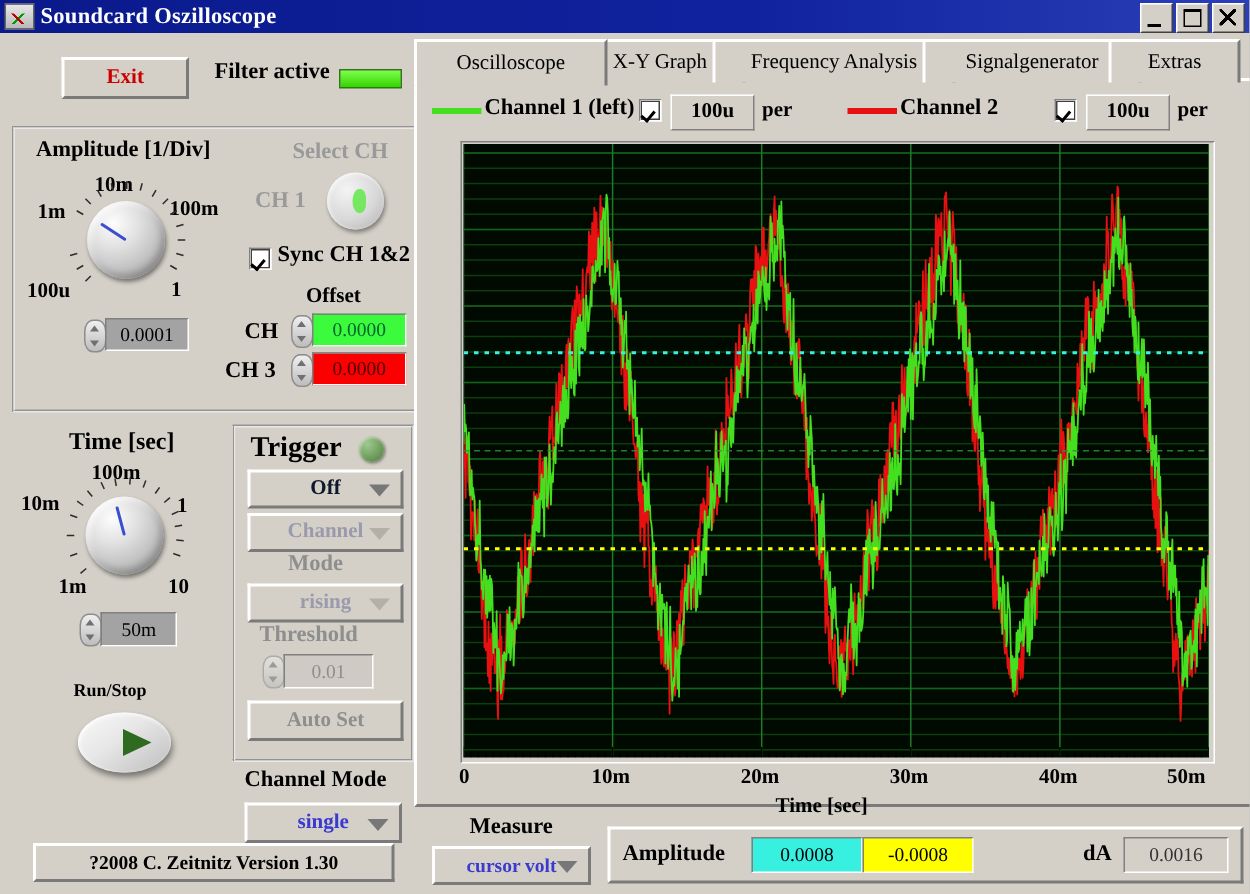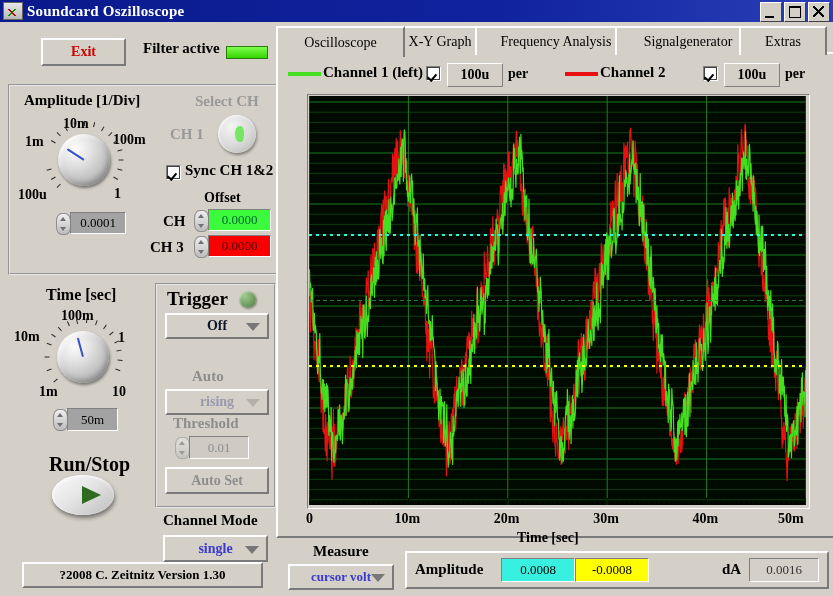--- a/index.html
+++ b/index.html
@@ -246,35 +246,39 @@
         <div class="tick" style="left: 108.871px; top: 72.9633px; transform: rotate(95deg);"></div>
         <div class="tick" style="left: 106.95px; top: 81.6287px; transform: rotate(110deg);"></div>
         <div class="tick" style="left: 41px; top: 70px; transform: rotate(-90deg);"></div>
         <div class="tick" style="left: 43.0505px; top: 81.6287px; transform: rotate(-110deg);"></div>
         <div class="tick" style="left: 48.9545px; top: 91.8548px; transform: rotate(-130deg);"></div>
       </div>
 
     <div class="spin" style="left:45px;top:127px;"></div>
     <div class="numfield sunken" style="left:59px;top:126px;width:49px;height:21px;">50m</div>
 
-    <div class="lbl b" style="left:41px;top:171px;font-size:20px;">Run/Stop</div>
+    <div class="lbl b" style="left:41px;top:171px;font-size:12px;">Run/Stop</div>
   </div>
   <div class="runstop"></div>
 
   <div class="group" id="trigger-box">
     <div class="lbl b" style="left:10px;top:3px;font-size:19px;">Trigger</div>
     <div class="trigled" style="left:82px;top:6px;"></div>
 
     <div class="ddown" style="left:8px;top:28px;width:100px;height:22px;color:#0f172a;">
       <span>Off</span>
       <i class="arr"></i>
     </div>
 
-
-    <div class="lbl b" style="left:35px;top:83px;font-size:15px;color:#8e8e8e;">Auto</div>
+    <div class="ddown dis" style="left:8px;top:57px;width:100px;height:22px;">
+      <span>Channel</span>
+      <i class="arr"></i>
+    </div>
+
+    <div class="lbl b" style="left:35px;top:83px;font-size:15px;color:#8e8e8e;">Mode</div>
 
     <div class="ddown dis" style="left:8px;top:104px;width:100px;height:22px;">
       <span>rising</span>
       <i class="arr"></i>
     </div>
 
     <div class="lbl b" style="left:16px;top:130px;font-size:15px;color:#8e8e8e;">Threshold</div>
     <div class="spin" style="left:18px;top:152px;opacity:.55;"></div>
     <div class="numfield gray sunken" style="left:32px;top:151px;width:58px;height:21px;">0.01</div>
 

